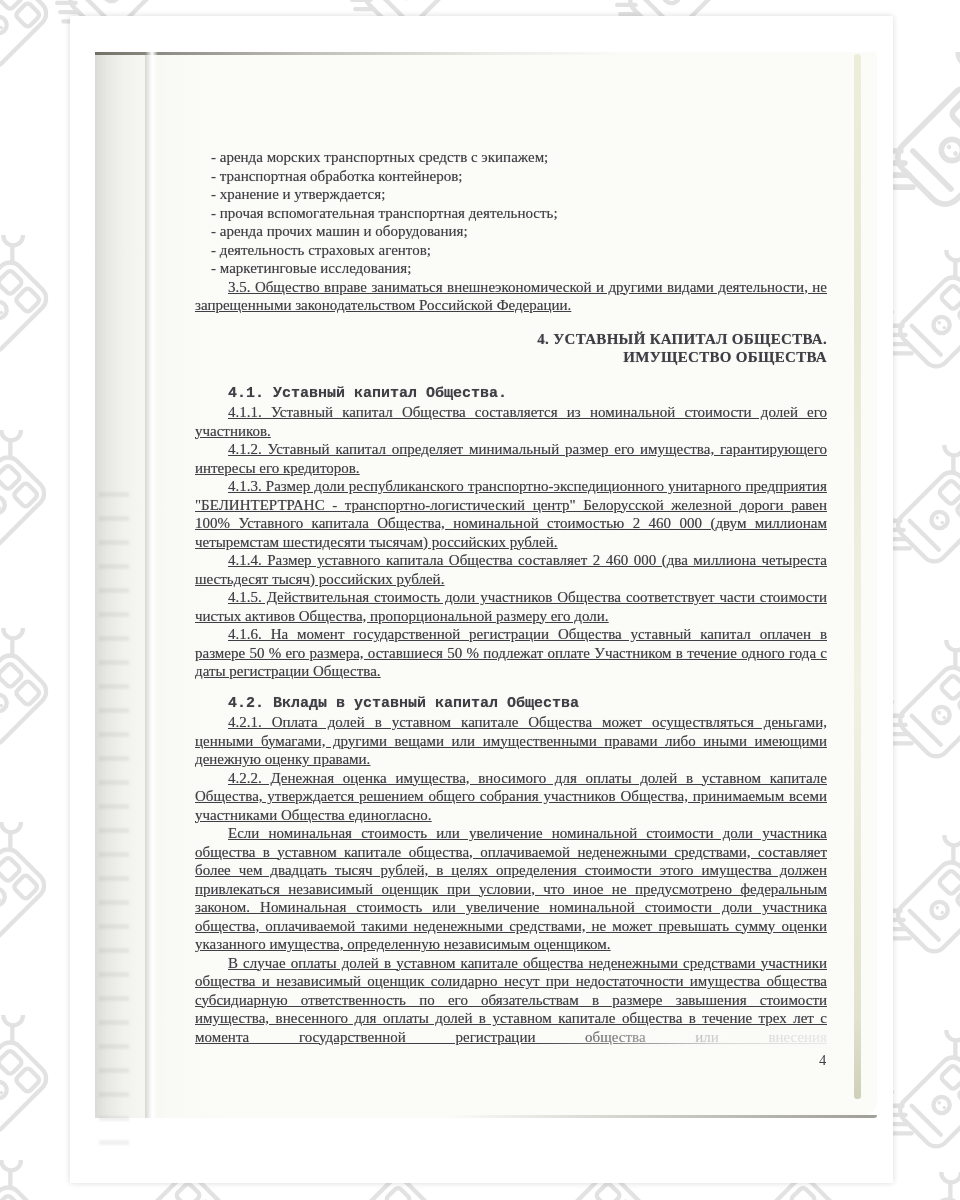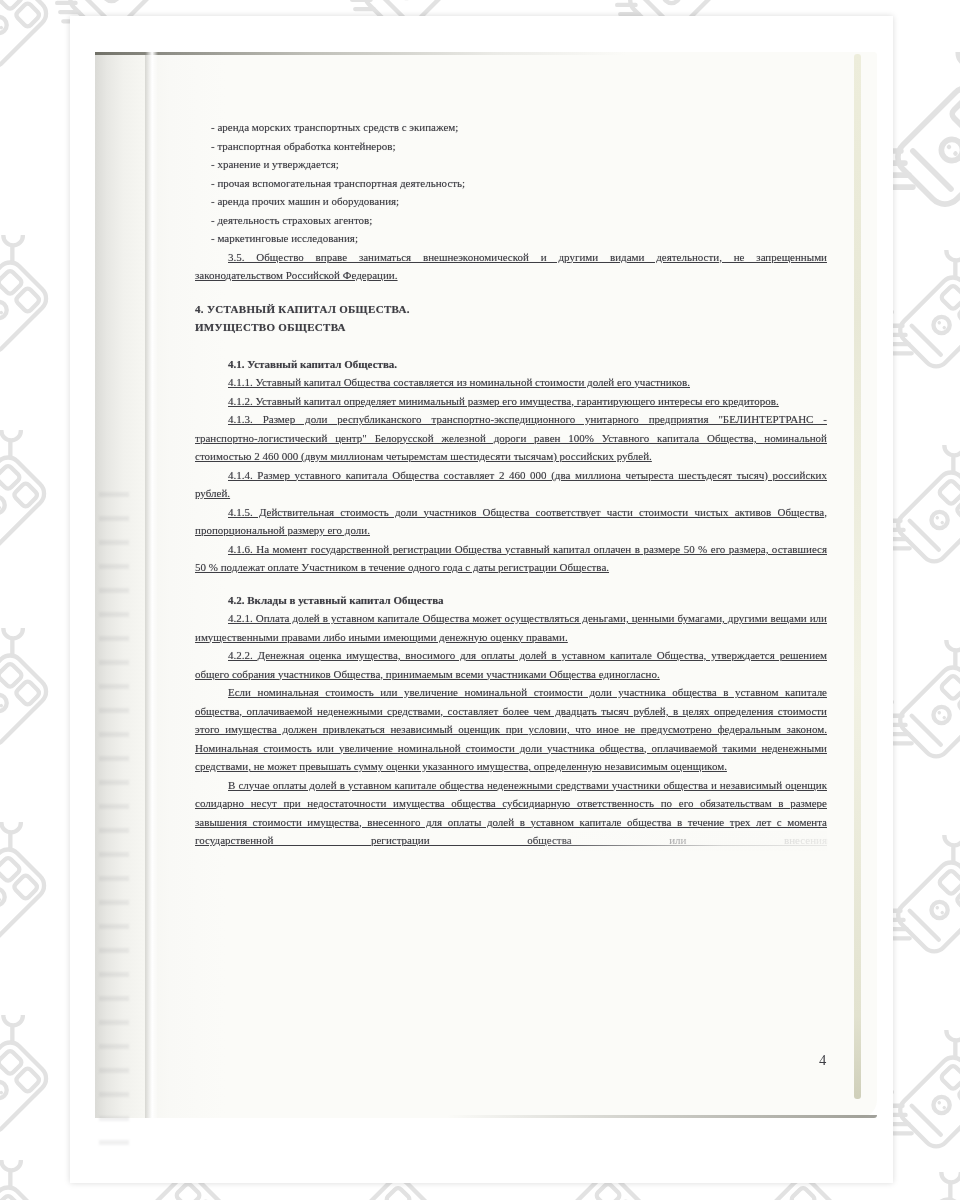--- a/index.html
+++ b/index.html
@@ -22,26 +22,26 @@
   .paper::after{content:"";position:absolute;right:0;bottom:0;height:3px;width:55%;border-bottom-right-radius:18px;
          background:linear-gradient(90deg,transparent,rgba(110,110,98,.3) 45%,rgba(82,82,70,.55));}
   .page-curl{position:absolute;left:50px;top:0;width:13px;height:100%;
          background:linear-gradient(90deg,rgba(118,118,112,.25),#ffffff 55%,rgba(255,255,255,0));filter:blur(.5px);}
   .right-crease{position:absolute;right:16px;top:2px;width:7px;height:98%;border-radius:3px;
          background:linear-gradient(180deg,#ededdb,#e8e8d6 25%,#f2f2e4 60%,#e2e2cf 92%,#cfcfba);filter:blur(.4px);}
   .gutter-ghost{position:absolute;left:4px;top:440px;width:30px;height:660px;opacity:.5;filter:blur(1.2px);
          background:repeating-linear-gradient(180deg,rgba(118,118,124,.22) 0 5px,transparent 5px 24px);}
 
   
-  .text-col{position:absolute;left:100px;top:66px;width:632px;color:#3e3e44;
-            font-size:11px;line-height:18.5px;text-shadow:0 0 .7px rgba(62,62,70,.5);}
+  .text-col{position:absolute;left:100px;top:96px;width:632px;color:#3e3e44;
+            font-size:15px;line-height:18.5px;text-shadow:0 0 .7px rgba(62,62,70,.5);}
   .activity{padding-left:16px;white-space:nowrap;}
   .text-col p{margin:0;text-align:justify;text-indent:33px;text-decoration:underline;}
-  .h-center{text-align:left;font-weight:bold;letter-spacing:.3px;}
-  .sub-heading{font-weight:bold;text-indent:33px;padding-left:33px;text-indent:0;}
+  .h-center{text-align:right;font-weight:bold;letter-spacing:.3px;}
+  .sub-heading{font-weight:bold;text-indent:33px;padding-left:33px;text-indent:0;font-family:Liberation Mono, monospace;}
   .mt1{margin-top:15px;}
   .mb1{margin-bottom:18px;}
   .mt2{margin-top:14px;}
   .last-justify{text-align-last:justify;}
   .fade-patch{position:absolute;right:0;bottom:-1px;width:300px;height:20px;pointer-events:none;
          background:linear-gradient(90deg,rgba(250,250,247,0),rgba(250,250,247,.8) 65%,rgba(250,250,247,.9));}
 
   .page-num{position:absolute;left:724px;top:1000px;font-size:14.6px;color:#3e3e44;}
 </style>
 </head>

